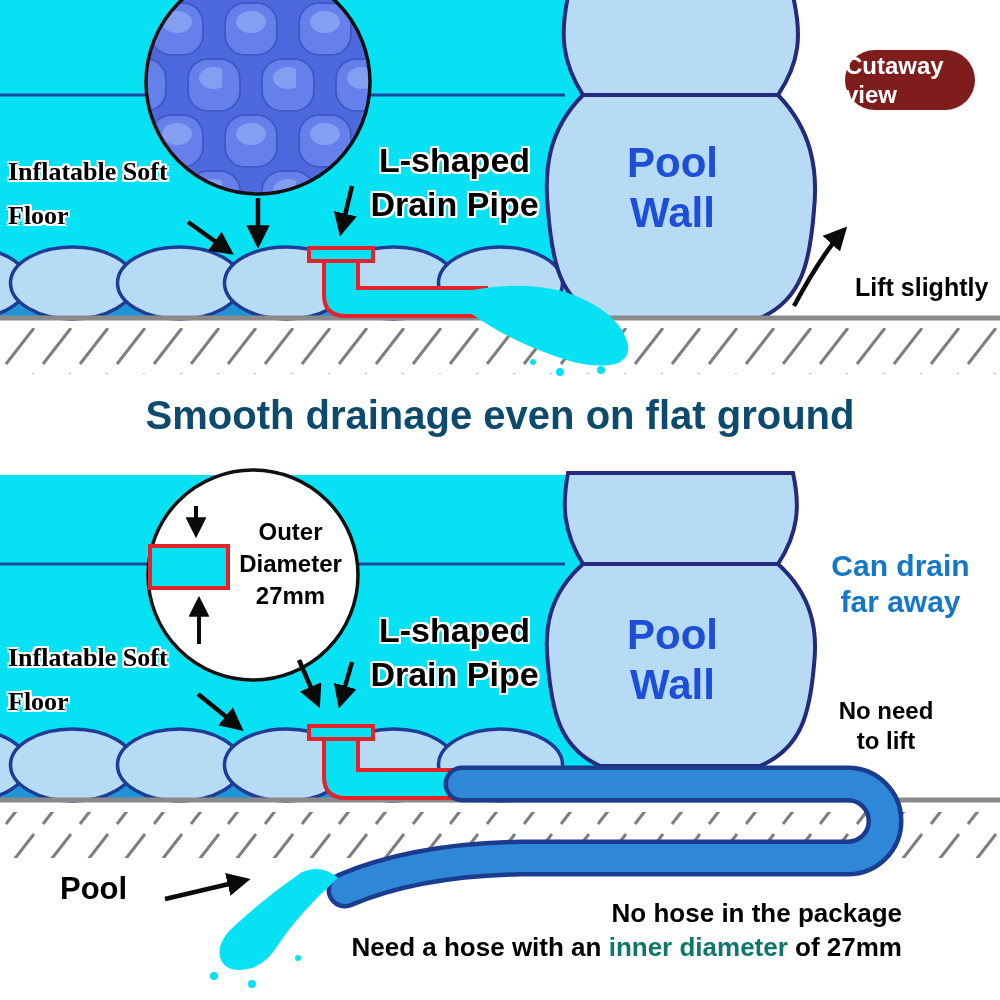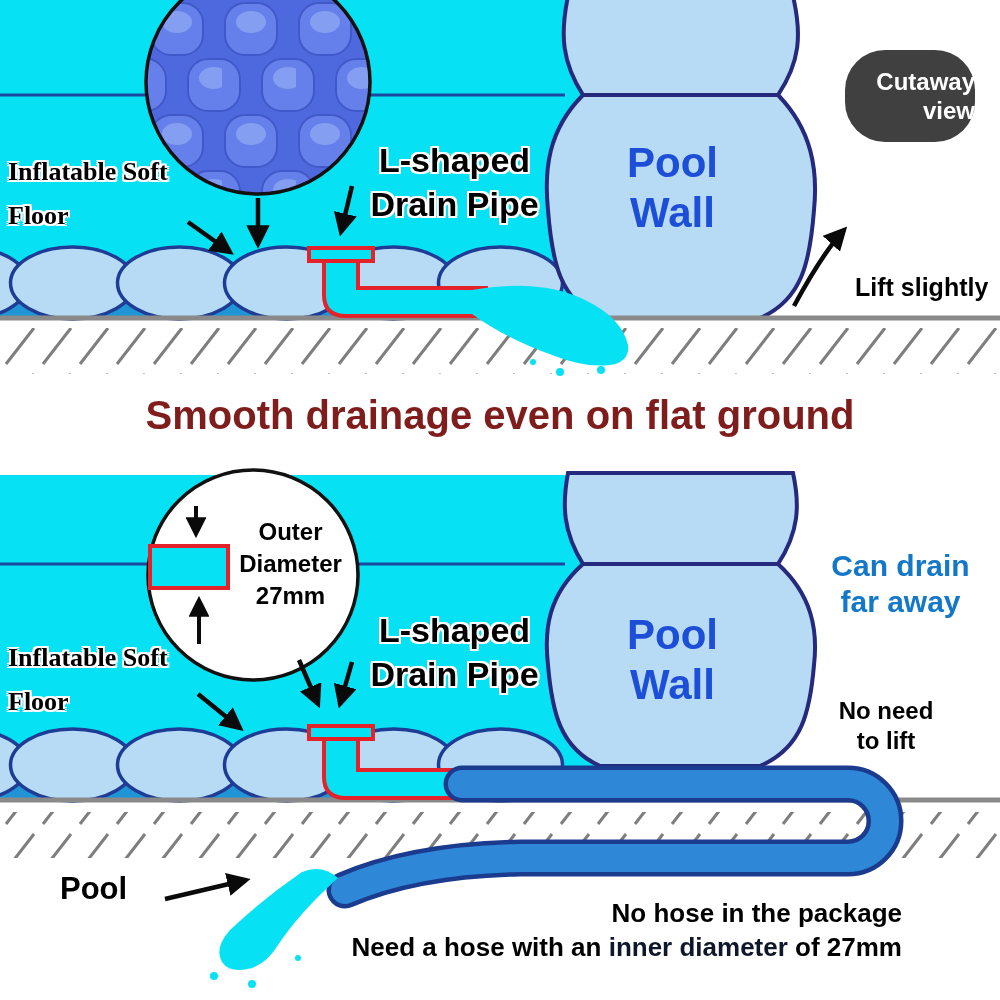--- a/index.html
+++ b/index.html
@@ -9,33 +9,33 @@
   .label{position:absolute;font-weight:bold;color:#000;line-height:1.25;}
   .outlined{text-shadow:-2px -2px 0 #fff,2px -2px 0 #fff,-2px 2px 0 #fff,2px 2px 0 #fff,
             0 -2px 0 #fff,0 2px 0 #fff,-2px 0 0 #fff,2px 0 0 #fff;}
   .soft-floor{left:8px;top:150px;width:215px;font-size:26px;line-height:44px;font-family:Liberation Serif, serif;}
   .soft-floor.bottom{top:636px;}
   .drain-pipe{left:352px;top:138px;width:205px;font-size:34px;line-height:44px;text-align:center;}
   .drain-pipe.bottom{top:608px;}
   .pool-wall{left:585px;top:138px;width:175px;font-size:42px;line-height:50px;
              text-align:center;color:#1d4ed8;}
   .pool-wall.bottom{top:610px;}
-  .badge{position:absolute;left:845px;top:50px;width:130px;height:92px;border-radius:40px;
-         background:#404040;color:#fff;font-weight:bold;font-size:24px;line-height:29px;
-         display:flex;align-items:center;justify-content:center;text-align:right;}
+  .badge{position:absolute;left:845px;top:50px;width:130px;height:60px;border-radius:40px;
+         background:#7f1d1d;color:#fff;font-weight:bold;font-size:24px;line-height:29px;
+         display:flex;align-items:center;justify-content:center;text-align:left;}
   .lift{left:855px;top:272px;width:145px;font-size:25px;}
-  .heading{left:0;top:390px;width:1000px;text-align:center;font-size:40px;color:#7f1d1d;}
+  .heading{left:0;top:390px;width:1000px;text-align:center;font-size:40px;color:#0c4a6e;}
   .diameter{left:228px;top:516px;width:125px;font-size:24px;line-height:32px;text-align:center;}
   .can-drain{left:818px;top:548px;width:165px;font-size:30px;line-height:36px;
              text-align:center;color:#1577C8;}
   .no-need{left:830px;top:696px;width:112px;font-size:24px;line-height:30px;text-align:center;}
   .hose-lbl{left:60px;top:870px;font-size:31px;}
   .note1{left:500px;top:897px;width:402px;text-align:right;font-size:26px;}
   .note2{left:280px;top:931px;width:622px;text-align:right;font-size:26px;}
-  .note2 .red{color:#0f172a;margin-top:28px;}
+  .note2 .red{color:#0f766e;margin-top:28px;}
 </style>
 </head>
 <body>
 
 <div id="stage">
 
 <svg width="1000" height="1000" viewBox="0 0 1000 1000">
   <defs>
     <marker id="ah" viewBox="0 0 10 10" refX="8" refY="5" markerWidth="5.2" markerHeight="5.2" orient="auto-start-reverse">
           <path d="M0 0 L10 5 L0 10 z" fill="#0a0a0a"></path>

